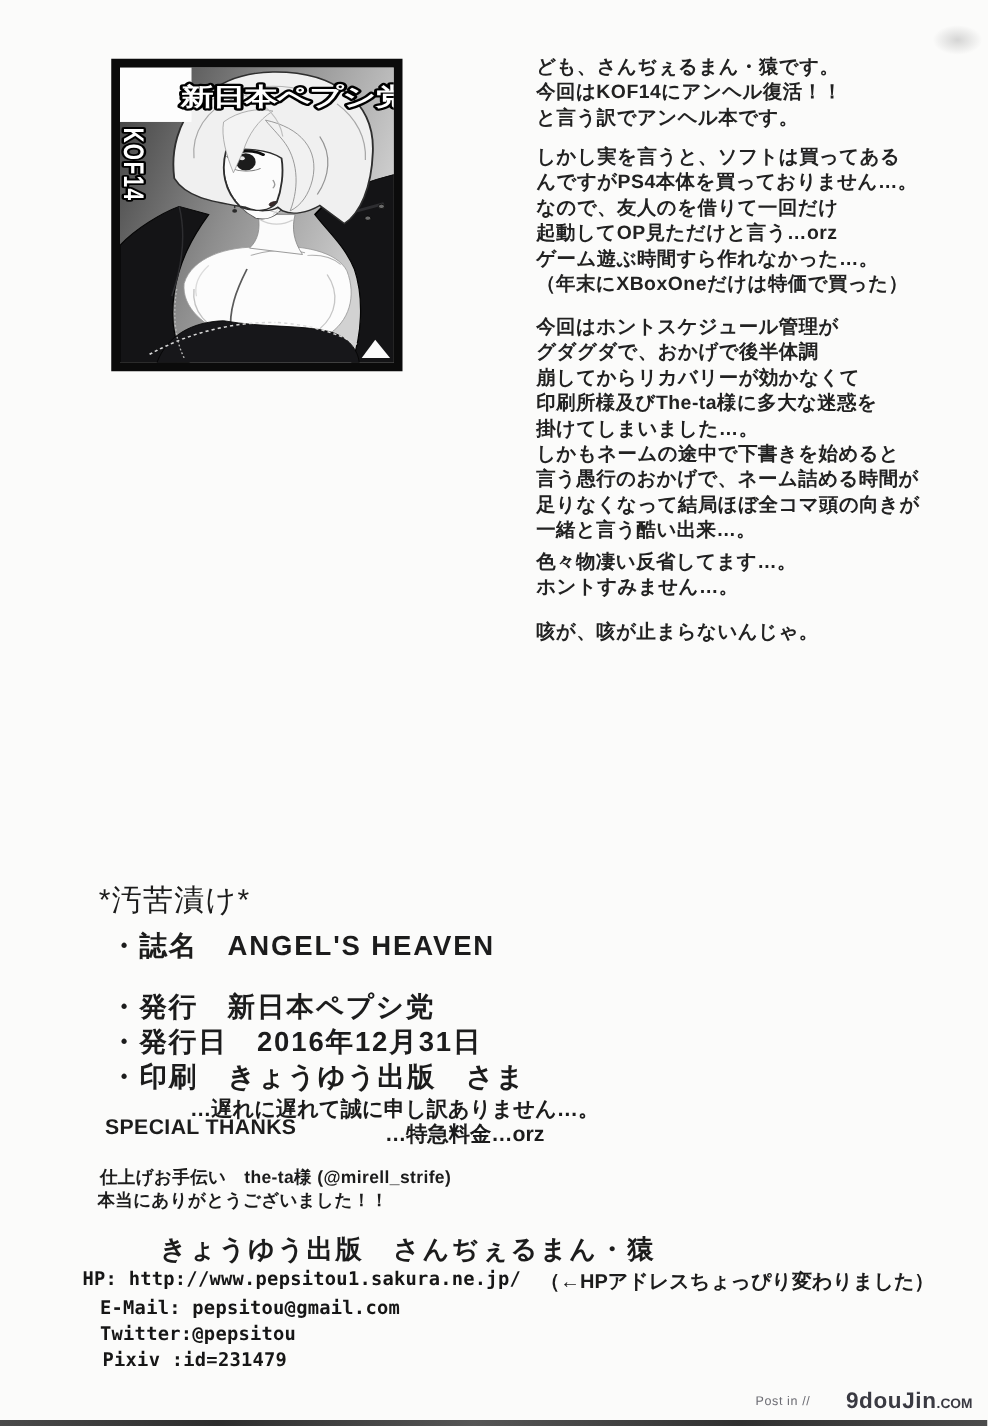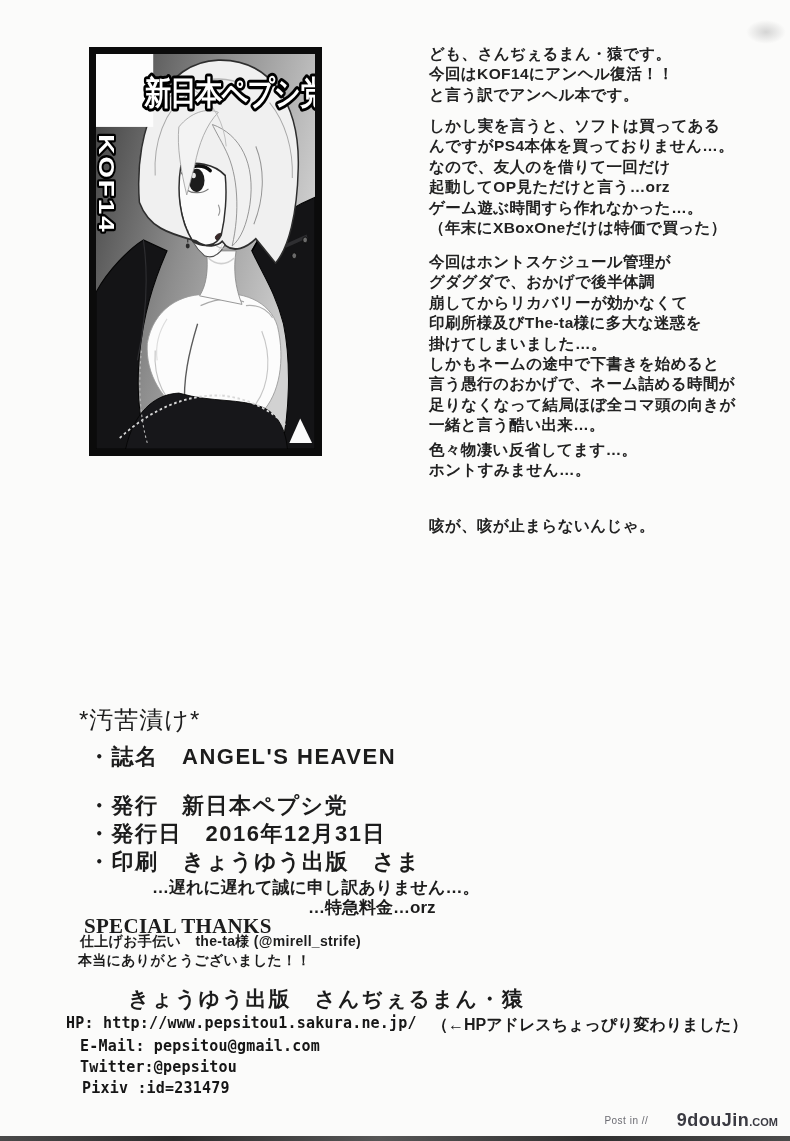--- a/index.html
+++ b/index.html
@@ -7,42 +7,42 @@
     width:790px;height:1141px;position:relative;overflow:hidden;
     background:#fbfbfa;
     font-family:"Liberation Sans",sans-serif;
     color:#1c1c1c;
     -webkit-font-smoothing:antialiased;
   }
   .abs{position:absolute;}
 
   
   .cover{
-    left:89px;top:47px;width:233px;height:409px;
+    left:89px;top:47px;width:233px;height:250px;
     border:7px solid #0b0b0b;box-sizing:border-box;
     background:linear-gradient(105deg,#3f3f3f 0%,#8d8d8d 52%,#cecece 100%);
   }
   .cover svg{display:block;width:100%;height:100%;}
 
   
   .afterword p{
     position:absolute;left:429px;margin:0;width:355px;
     font-size:15.5px;line-height:20.4px;font-weight:600;
     letter-spacing:.4px;white-space:pre-line;color:#222;
   }
-  .p0{top:44px;} .p1{top:116px;} .p2{top:252px;} .p3{top:440px;} .p4{top:516px;}
+  .p0{top:44px;} .p1{top:116px;} .p2{top:252px;} .p3{top:440px;} .p4{top:496px;font-family:Liberation Mono, monospace;}
 
   
   .heading{left:79px;top:704px;font-size:24px;font-weight:400;letter-spacing:1px;}
   .item{left:88px;font-size:22px;font-weight:700;letter-spacing:1.5px;white-space:pre;}
   .i0{top:742px;} .i1{top:791px;} .i2{top:819px;} .i3{top:847px;}
   .apology1{left:152px;top:876px;font-size:17px;font-weight:700;}
   .apology2{left:308px;top:896px;font-size:17px;font-weight:700;}
   .thanks{font-size:14px;font-weight:700;letter-spacing:.3px;}
-  .t0{left:84px;top:914px;font-family:Liberation Serif, serif;font-size:21px;}
+  .t0{left:84px;top:892px;font-family:Liberation Sans, sans-serif;font-size:17px;}
   .t1{left:80px;top:933px;}
   .t2{left:78px;top:952px;}
   .circle-line{left:128px;top:985px;font-size:21px;font-weight:700;letter-spacing:2px;white-space:pre;}
   .contact{font-family:"DejaVu Sans Mono",monospace;font-weight:700;font-size:15px;letter-spacing:.2px;color:#161616;}
   .c0{left:66px;top:1014px;} .c1{left:80px;top:1037px;} .c2{left:80px;top:1058px;} .c3{left:82px;top:1079px;}
   .hp-note{left:432px;top:1015px;font-size:16px;font-weight:700;}
 
   
   .watermark{right:12px;top:1110px;width:300px;text-align:right;color:#3a3a42;white-space:nowrap;}
   .watermark .pre{font-size:10px;color:#6b6b72;letter-spacing:.5px;vertical-align:2px;}

